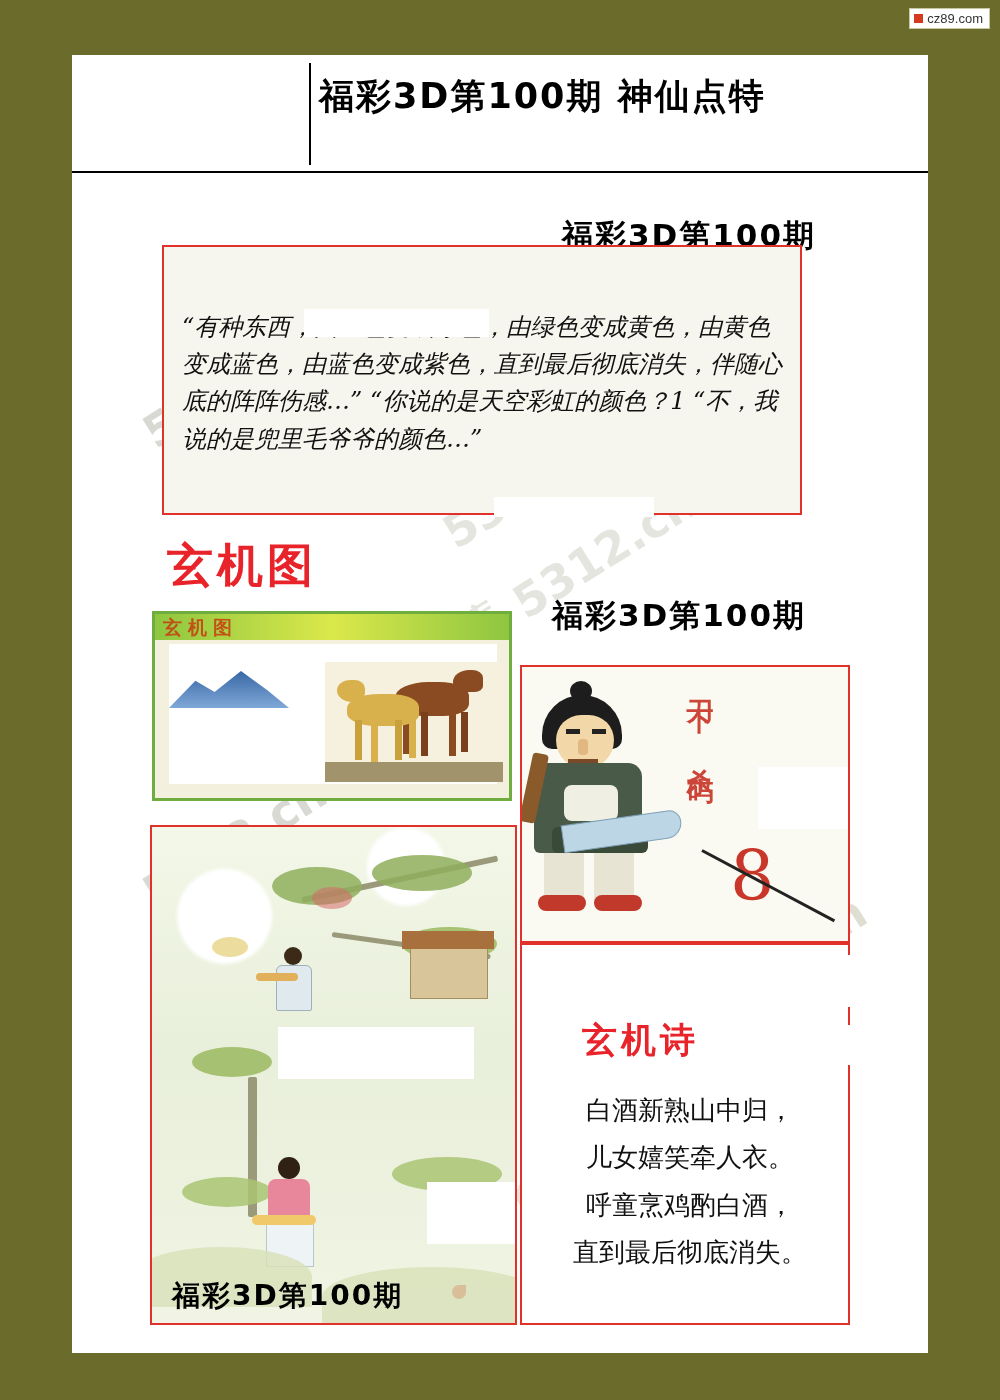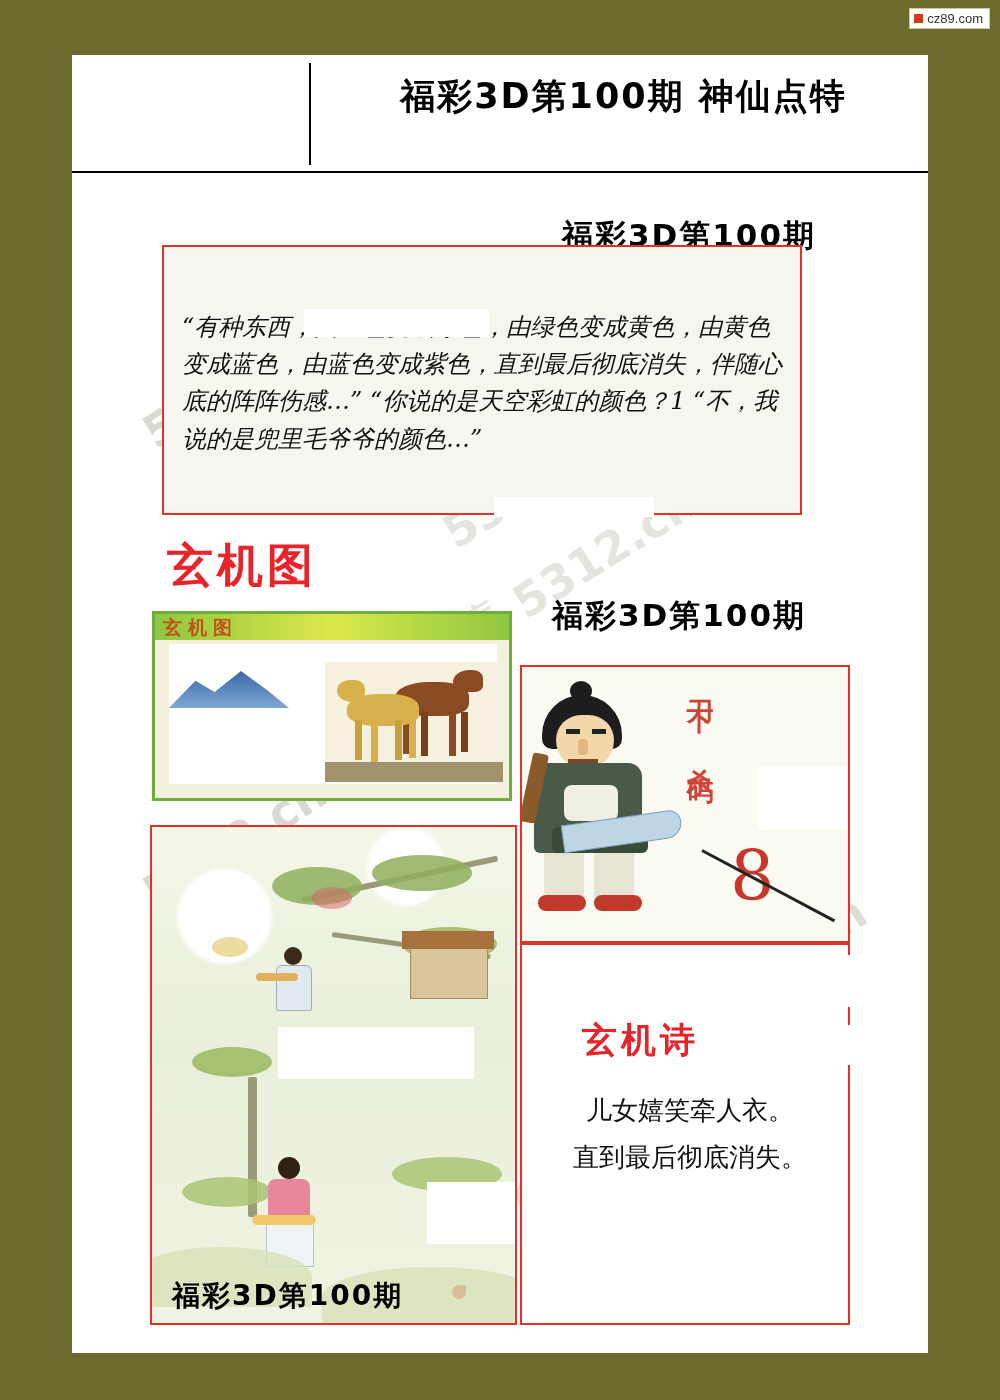--- a/index.html
+++ b/index.html
@@ -61,21 +61,20 @@
     top: 8px;
     width: 2px;
     height: 102px;
     background: #000000;
   }
   .header-main {
     position: absolute;
     left: 247px;
     top: 0;
     right: 0;
-    text-align: center;
   }
   .header-title {
     font-size: 35px;
     font-weight: bold;
     letter-spacing: 2px;
     color: #000000;
     margin-top: 18px;
     font-family: "DejaVu Sans", sans-serif;
   }
   .header-sub {
@@ -498,21 +497,23 @@
 
     <div class="big-number" style="left:208px; top:168px;">8</div>
     <div class="slash" style="left:180px; top:182px;"></div>
 
     <div class="patch" style="left:236px; top:100px; width:92px; height:62px;"></div>
   </div>
 
   <div class="poem-box">
     <div class="poem-title">玄机诗</div>
     <div class="poem-lines">
+      <div>白酒新熟山中归，</div>
       <div>儿女嬉笑牵人衣。</div>
+      <div>呼童烹鸡酌白酒，</div>
       <div>直到最后彻底消失。</div>
     </div>
     <div class="patch" style="left:218px; top:10px; width:110px; height:52px;"></div>
     <div class="patch" style="left:206px; top:80px; width:122px; height:40px;"></div>
   </div>
 
   <div class="bottom-label">福彩3D第100期</div>
 
 </div>
 

